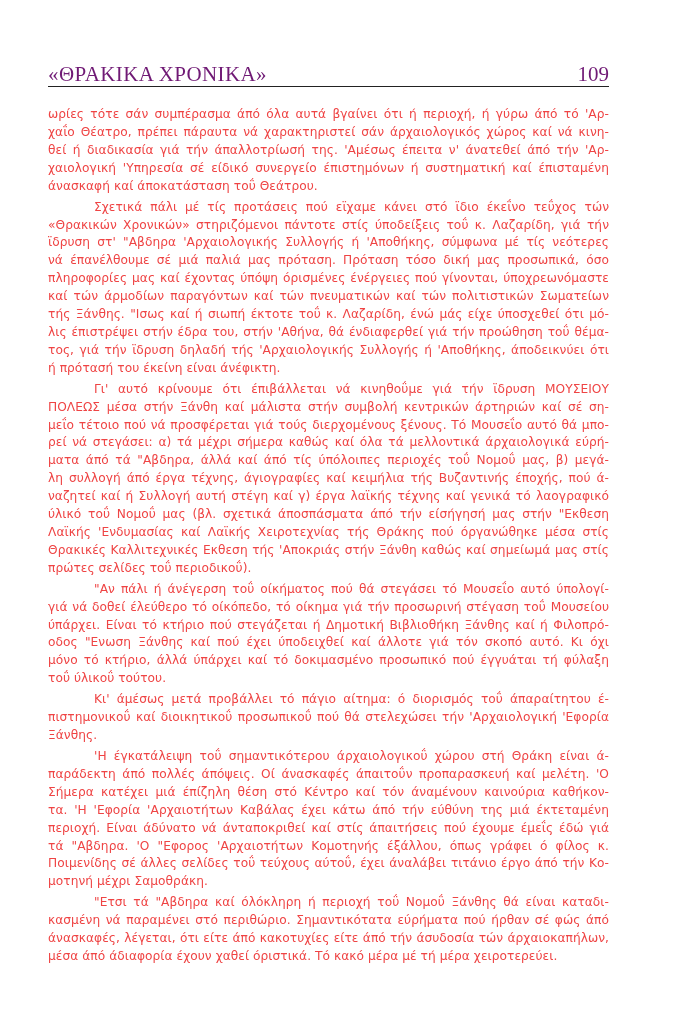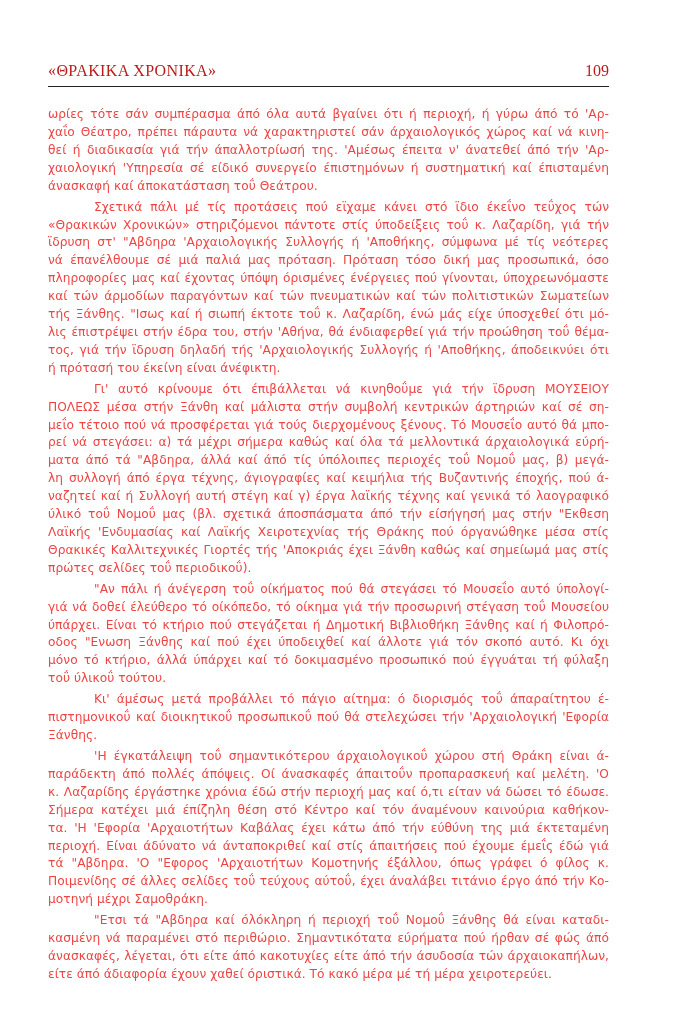--- a/index.html
+++ b/index.html
@@ -3,21 +3,21 @@
 <meta charset="utf-8">
 <style>
   html, body { margin: 0; padding: 0; }
   body {
     width: 683px; height: 1024px; background: #ffffff; overflow: hidden;
     position: relative; color: #1a1a1a;
   }
   .page { position: absolute; left: 48px; top: 0; width: 561px; }
   .header {
     position: absolute; top: 62px; left: 0; width: 561px; height: 22px;
-    font-family: "Liberation Serif", serif; font-size: 16px; color: #b91c1c;
+    font-family: "Liberation Serif", serif; font-size: 21px; color: #701a75;
   }
   .header .title { position: absolute; left: 0; top: 0; letter-spacing: 0.4px; }
   .header .pnum { position: absolute; right: 0; top: 0; }
   .rule {
     position: absolute; top: 86px; left: 0; width: 561px; height: 0;
     border-top: 1.6px solid #222;
   }
   .body {
     position: absolute; top: 106px; left: 0; width: 561px;
     font-family: "DejaVu Sans", sans-serif; font-size: 12.2px; color: #ef4444;
@@ -67,21 +67,21 @@
     <div class="para">
       <span class="line indent">Γι' αυτό κρίνουμε ότι έπιβάλλεται νά κινηθοΰμε γιά τήν ϊδρυση ΜΟΥΣΕΙΟΥ</span>
       <span class="line">ΠΟΛΕΩΣ μέσα στήν Ξάνθη καί μάλιστα στήν συμβολή κεντρικών άρτηριών καί σέ ση-</span>
       <span class="line">μεΐο τέτοιο πού νά προσφέρεται γιά τούς διερχομένους ξένους. Τό Μουσεΐο αυτό θά μπο-</span>
       <span class="line">ρεί νά στεγάσει: α) τά μέχρι σήμερα καθώς καί όλα τά μελλοντικά άρχαιολογικά εύρή-</span>
       <span class="line">ματα άπό τά "Αβδηρα, άλλά καί άπό τίς ύπόλοιπες περιοχές τοΰ Νομοΰ μας, β) μεγά-</span>
       <span class="line">λη συλλογή άπό έργα τέχνης, άγιογραφίες καί κειμήλια τής Βυζαντινής έποχής, πού ά-</span>
       <span class="line">ναζητεί καί ή Συλλογή αυτή στέγη καί γ) έργα λαϊκής τέχνης καί γενικά τό λαογραφικό</span>
       <span class="line">ύλικό τοΰ Νομοΰ μας (βλ. σχετικά άποσπάσματα άπό τήν είσήγησή μας στήν "Εκθεση</span>
       <span class="line">Λαϊκής 'Ενδυμασίας καί Λαϊκής Χειροτεχνίας τής Θράκης πού όργανώθηκε μέσα στίς</span>
-      <span class="line">Θρακικές Καλλιτεχνικές Γιορτές τής 'Αποκριάς έχει Ξάνθη καθώς καί σημείωμά μας στίς</span>
+      <span class="line">Θρακικές Καλλιτεχνικές Εκθεση τής 'Αποκριάς στήν Ξάνθη καθώς καί σημείωμά μας στίς</span>
       <span class="line last">πρώτες σελίδες τοΰ περιοδικοΰ).</span>
     </div>
 
     <div class="para">
       <span class="line indent">"Αν πάλι ή άνέγερση τοΰ οίκήματος πού θά στεγάσει τό Μουσεΐο αυτό ύπολογί-</span>
       <span class="line">γιά νά δοθεί έλεύθερο τό οίκόπεδο, τό οίκημα γιά τήν προσωρινή στέγαση τοΰ Μουσείου</span>
       <span class="line">ύπάρχει. Είναι τό κτήριο πού στεγάζεται ή Δημοτική Βιβλιοθήκη Ξάνθης καί ή Φιλοπρό-</span>
       <span class="line">οδος "Ενωση Ξάνθης καί πού έχει ύποδειχθεί καί άλλοτε γιά τόν σκοπό αυτό. Κι όχι</span>
       <span class="line">μόνο τό κτήριο, άλλά ύπάρχει καί τό δοκιμασμένο προσωπικό πού έγγυάται τή φύλαξη</span>
       <span class="line last">τοΰ ύλικοΰ τούτου.</span>
@@ -89,29 +89,28 @@
 
     <div class="para">
       <span class="line indent">Κι' άμέσως μετά προβάλλει τό πάγιο αίτημα: ό διορισμός τοΰ άπαραίτητου έ-</span>
       <span class="line">πιστημονικοΰ καί διοικητικοΰ προσωπικοΰ πού θά στελεχώσει τήν 'Αρχαιολογική 'Εφορία</span>
       <span class="line last">Ξάνθης.</span>
     </div>
 
     <div class="para">
       <span class="line indent">'Η έγκατάλειψη τοΰ σημαντικότερου άρχαιολογικοΰ χώρου στή Θράκη είναι ά-</span>
       <span class="line">παράδεκτη άπό πολλές άπόψεις. Οί άνασκαφές άπαιτοΰν προπαρασκευή καί μελέτη. 'Ο</span>
-      <span class="line">κ. Λαζαρίδης έργάστηκε χρόνια έδώ στήν περιοχή μας καί ό,τι είταν νά δώσει τό έδωσε.</span>
       <span class="line">Σήμερα κατέχει μιά έπίζηλη θέση στό Κέντρο καί τόν άναμένουν καινούρια καθήκον-</span>
       <span class="line">τα. 'Η 'Εφορία 'Αρχαιοτήτων Καβάλας έχει κάτω άπό τήν εύθύνη της μιά έκτεταμένη</span>
       <span class="line">περιοχή. Είναι άδύνατο νά άνταποκριθεί καί στίς άπαιτήσεις πού έχουμε έμεΐς έδώ γιά</span>
       <span class="line">τά "Αβδηρα. 'Ο "Εφορος 'Αρχαιοτήτων Κομοτηνής έξάλλου, όπως γράφει ό φίλος κ.</span>
       <span class="line">Ποιμενίδης σέ άλλες σελίδες τοΰ τεύχους αύτοΰ, έχει άναλάβει τιτάνιο έργο άπό τήν Κο-</span>
       <span class="line last">μοτηνή μέχρι Σαμοθράκη.</span>
     </div>
 
     <div class="para">
       <span class="line indent">"Ετσι τά "Αβδηρα καί όλόκληρη ή περιοχή τοΰ Νομοΰ Ξάνθης θά είναι καταδι-</span>
       <span class="line">κασμένη νά παραμένει στό περιθώριο. Σημαντικότατα εύρήματα πού ήρθαν σέ φώς άπό</span>
       <span class="line">άνασκαφές, λέγεται, ότι είτε άπό κακοτυχίες είτε άπό τήν άσυδοσία τών άρχαιοκαπήλων,</span>
-      <span class="line last">είτε άπό άδιαφορία έχουν χαθεί όριστικά. Τό κακό μέρα μέ τή μέρα χειροτερεύει.</span>
+      <span class="line last">μέσα άπό άδιαφορία έχουν χαθεί όριστικά. Τό κακό μέρα μέ τή μέρα χειροτερεύει.</span>
     </div>
   </div>
 </div>
 
 </body></html>

